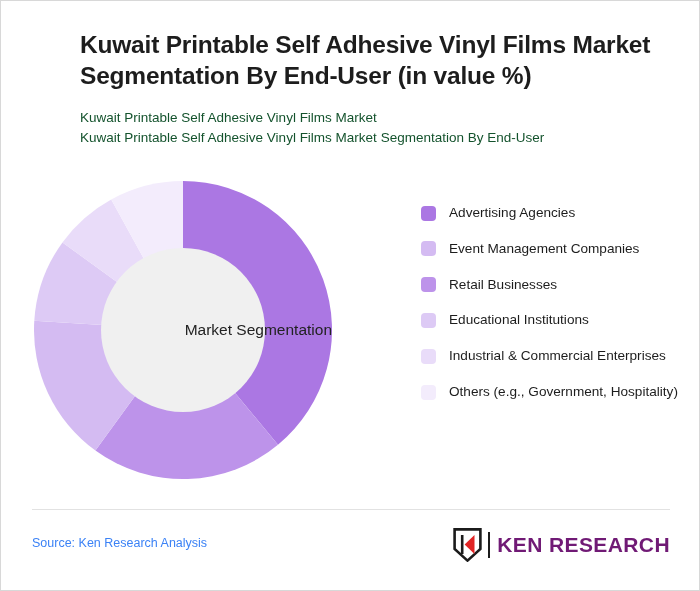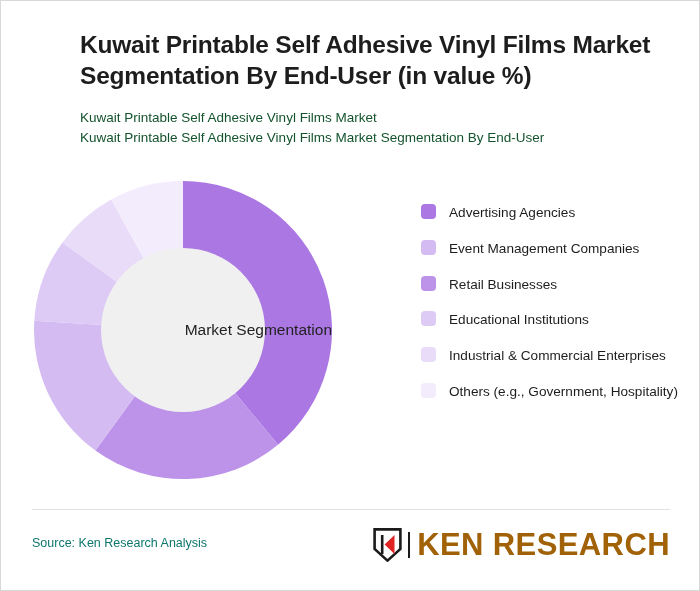--- a/index.html
+++ b/index.html
@@ -79,21 +79,21 @@
     text-align: center;
   }
   .legend {
     position: absolute;
     left: 420px;
     top: 32px;
     width: 262px;
   }
   .legend-item {
     display: flex;
-    align-items: flex-start;
+    align-items: center;
     margin-bottom: 16.5px;
   }
   .legend-swatch {
     width: 15px;
     height: 15px;
     border-radius: 4px;
     flex: 0 0 15px;
     margin-top: 1px;
   }
   .legend-label {
@@ -115,21 +115,21 @@
     left: 31px;
     top: 525px;
     width: 638px;
     height: 44px;
   }
   .source-text {
     position: absolute;
     left: 0;
     top: 10px;
     font-size: 12.5px;
-    color: #0f766e;
+    color: #3b82f6;
   }
   .brand {
     position: absolute;
     right: 0;
     top: 0;
     display: flex;
     align-items: center;
     height: 38px;
   }
   .brand-mark {
@@ -137,24 +137,24 @@
     height: 34px;
     flex: 0 0 29px;
   }
   .brand-bar {
     width: 2px;
     height: 26px;
     background: #1b1b1b;
     margin: 0 7px 0 6px;
   }
   .brand-name {
-    font-size: 31px;
+    font-size: 21px;
     font-weight: bold;
     letter-spacing: 0.4px;
-    color: #a16207;
+    color: #701a75;
     white-space: nowrap;
   }
 </style>
 </head>
 <body>
 
 <div class="page">
 
   <div class="header">
     <h1 class="chart-title">Kuwait Printable Self Adhesive Vinyl Films Market Segmentation By End-User (in value %)</h1>

